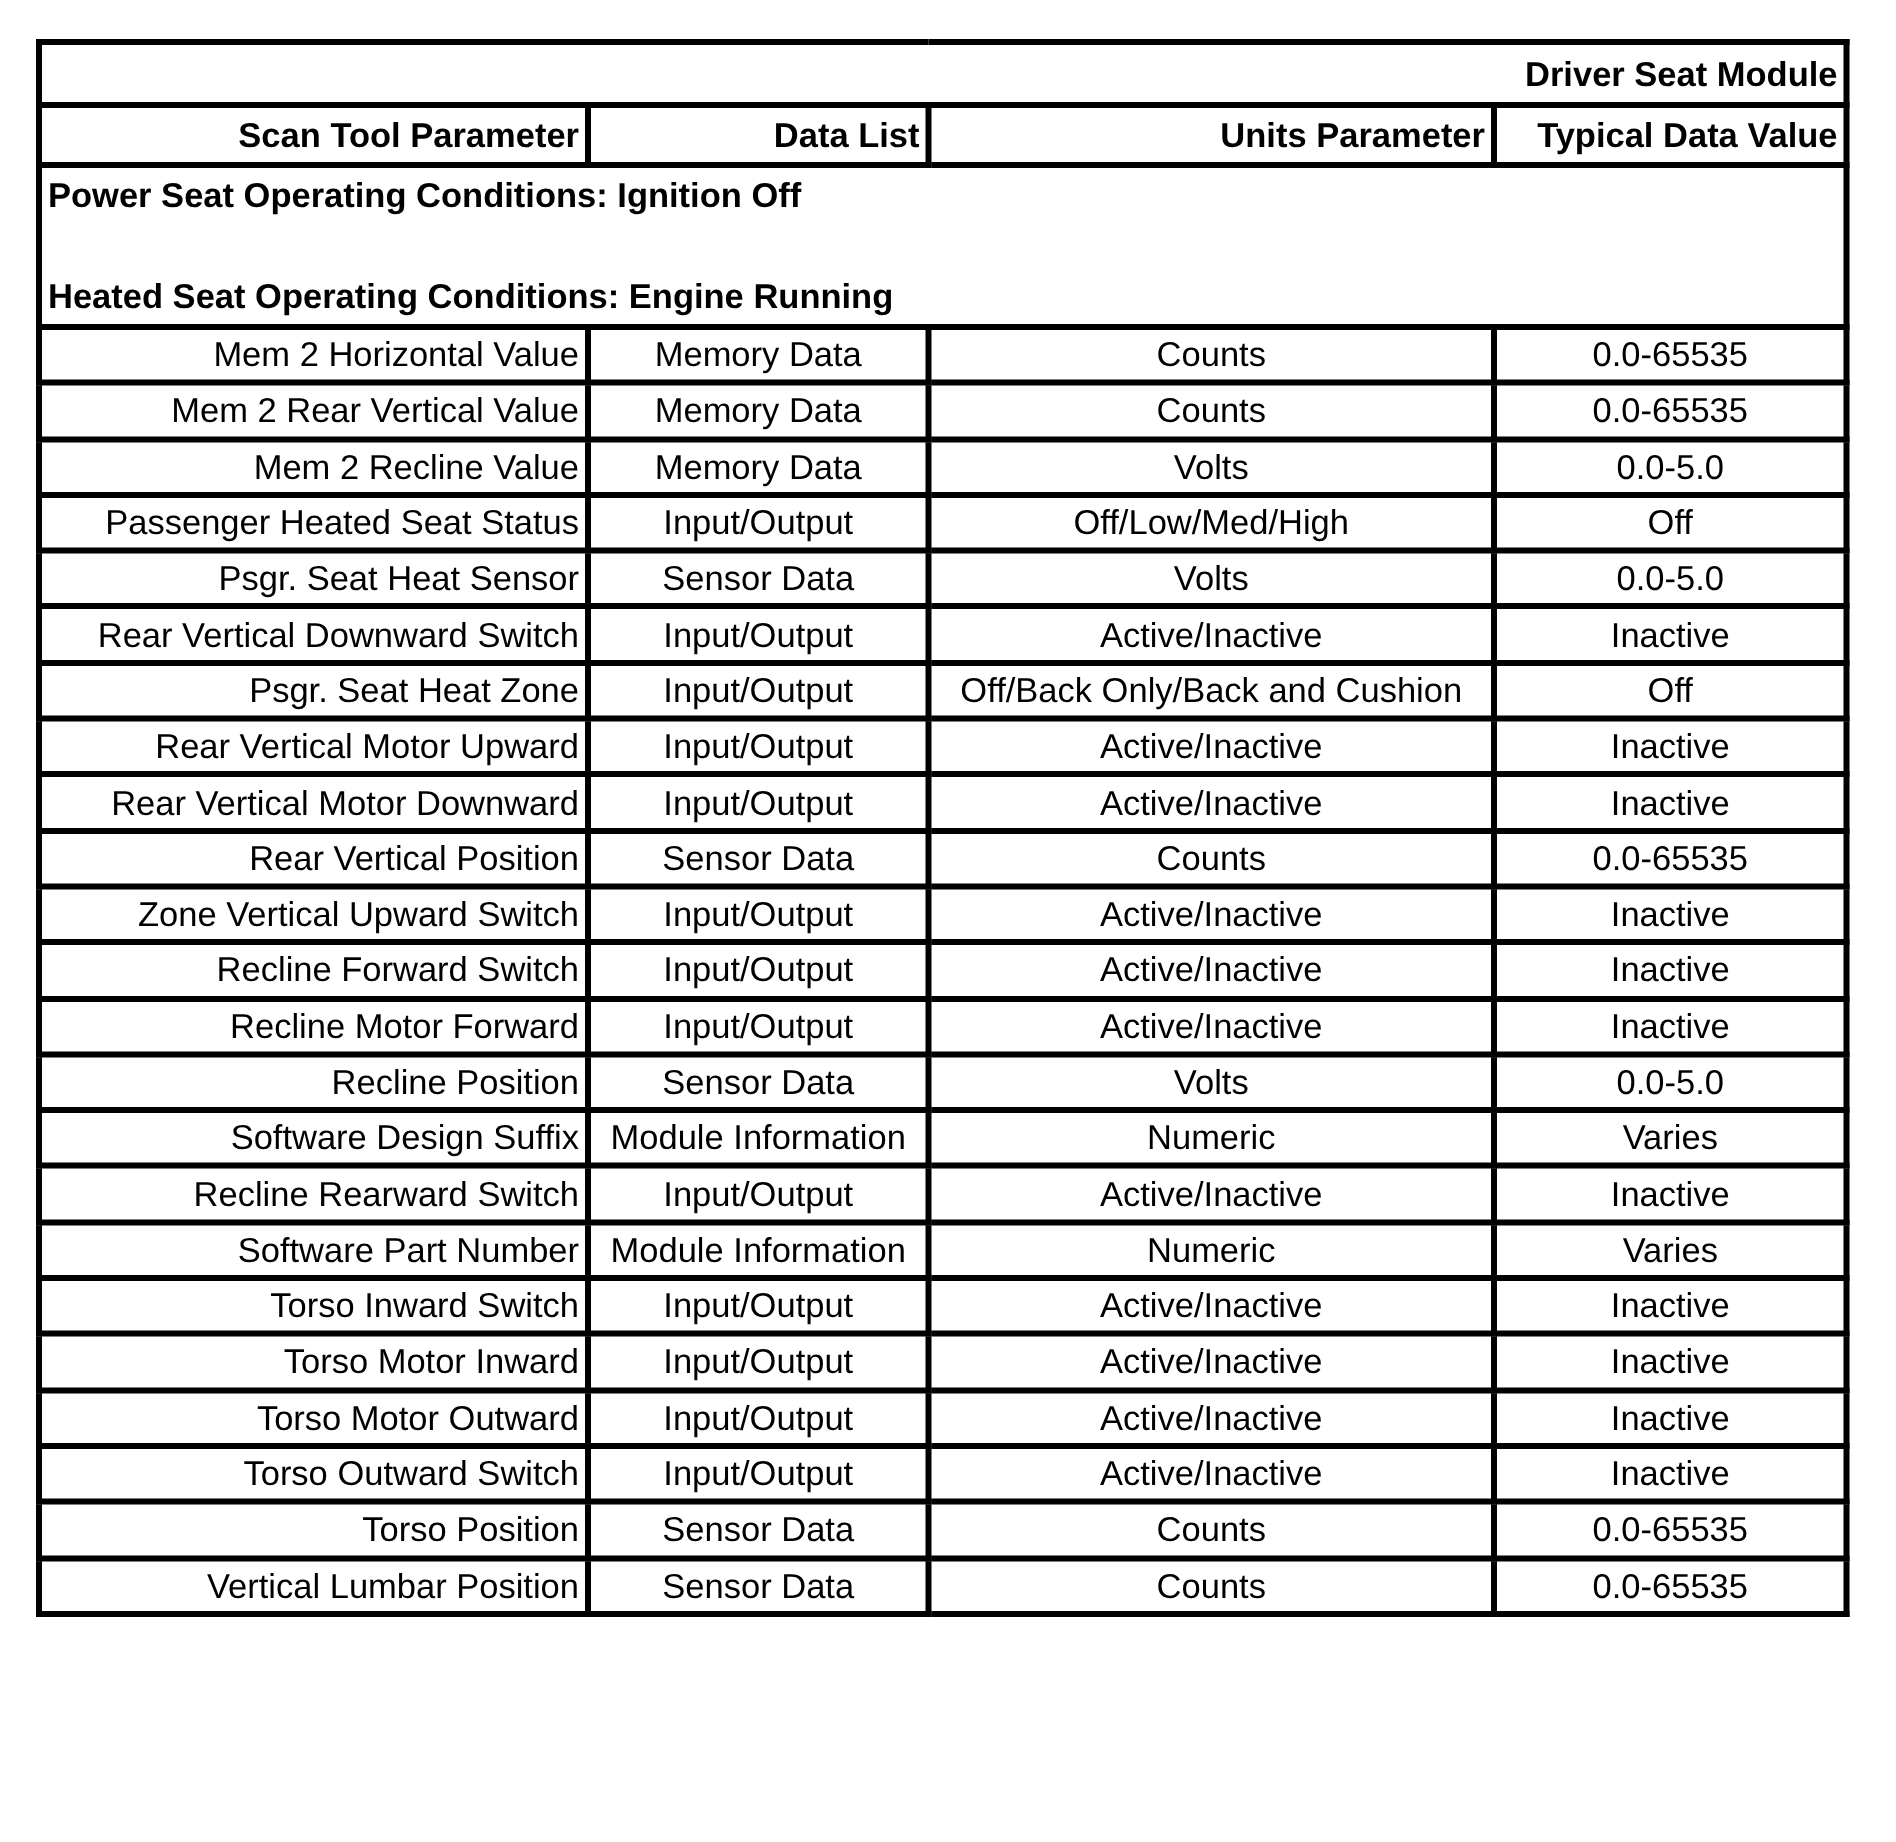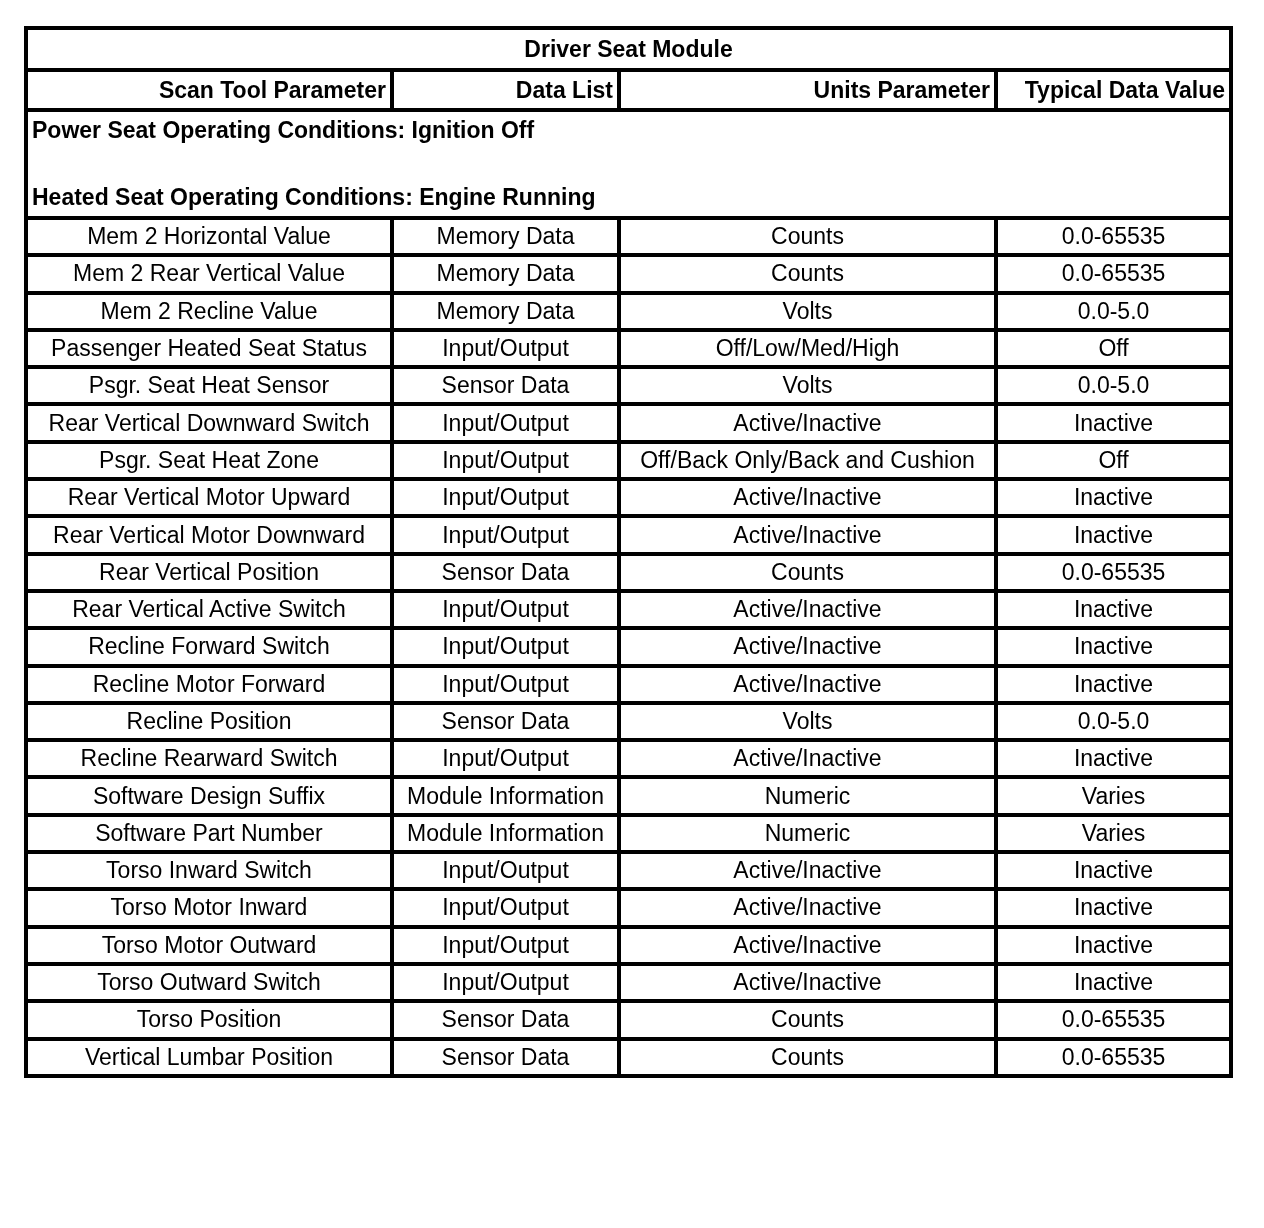--- a/index.html
+++ b/index.html
@@ -12,26 +12,26 @@
     }
     table.grid td {
       border: 4px solid #000;
       font-size: 23px;
       padding: 0 4px;
       height: 33.3px;
       line-height: 33px;
       white-space: nowrap;
       overflow: hidden;
     }
-    .title-cell { text-align: center; font-weight: bold; height: 36px !important; line-height: 38px !important; }
+    .title-cell { text-align: right; font-weight: bold; height: 36px !important; line-height: 38px !important; }
     .hdr td { text-align: right; font-weight: bold; height: 34px !important; line-height: 36px !important; }
     .cond-cell { font-weight: bold; padding: 2px 4px !important; height: auto !important; line-height: 33px !important; vertical-align: top; margin-left: 25px; }
     .cond-line { display: block; }
     .cond-gap { display: block; height: 34px; }
-    td.c0 { text-align: center; }
+    td.c0 { text-align: right; }
     td.c1, td.c2, td.c3 { text-align: center; }
   </style>
 </head>
 <body>
 
 <table class="grid">
   <colgroup>
     <col style="width:366px">
     <col style="width:227px">
     <col style="width:377px">
@@ -108,21 +108,21 @@
         <td class="c2">Active/Inactive</td>
         <td class="c3">Inactive</td>
       </tr>
       <tr>
         <td class="c0">Rear Vertical Position</td>
         <td class="c1">Sensor Data</td>
         <td class="c2">Counts</td>
         <td class="c3">0.0-65535</td>
       </tr>
       <tr>
-        <td class="c0">Rear Vertical Active Switch</td>
+        <td class="c0">Zone Vertical Upward Switch</td>
         <td class="c1">Input/Output</td>
         <td class="c2">Active/Inactive</td>
         <td class="c3">Inactive</td>
       </tr>
       <tr>
         <td class="c0">Recline Forward Switch</td>
         <td class="c1">Input/Output</td>
         <td class="c2">Active/Inactive</td>
         <td class="c3">Inactive</td>
       </tr>
@@ -132,30 +132,30 @@
         <td class="c2">Active/Inactive</td>
         <td class="c3">Inactive</td>
       </tr>
       <tr>
         <td class="c0">Recline Position</td>
         <td class="c1">Sensor Data</td>
         <td class="c2">Volts</td>
         <td class="c3">0.0-5.0</td>
       </tr>
       <tr>
+        <td class="c0">Software Design Suffix</td>
+        <td class="c1">Module Information</td>
+        <td class="c2">Numeric</td>
+        <td class="c3">Varies</td>
+      </tr>
+      <tr>
         <td class="c0">Recline Rearward Switch</td>
         <td class="c1">Input/Output</td>
         <td class="c2">Active/Inactive</td>
         <td class="c3">Inactive</td>
-      </tr>
-      <tr>
-        <td class="c0">Software Design Suffix</td>
-        <td class="c1">Module Information</td>
-        <td class="c2">Numeric</td>
-        <td class="c3">Varies</td>
       </tr>
       <tr>
         <td class="c0">Software Part Number</td>
         <td class="c1">Module Information</td>
         <td class="c2">Numeric</td>
         <td class="c3">Varies</td>
       </tr>
       <tr>
         <td class="c0">Torso Inward Switch</td>
         <td class="c1">Input/Output</td>

